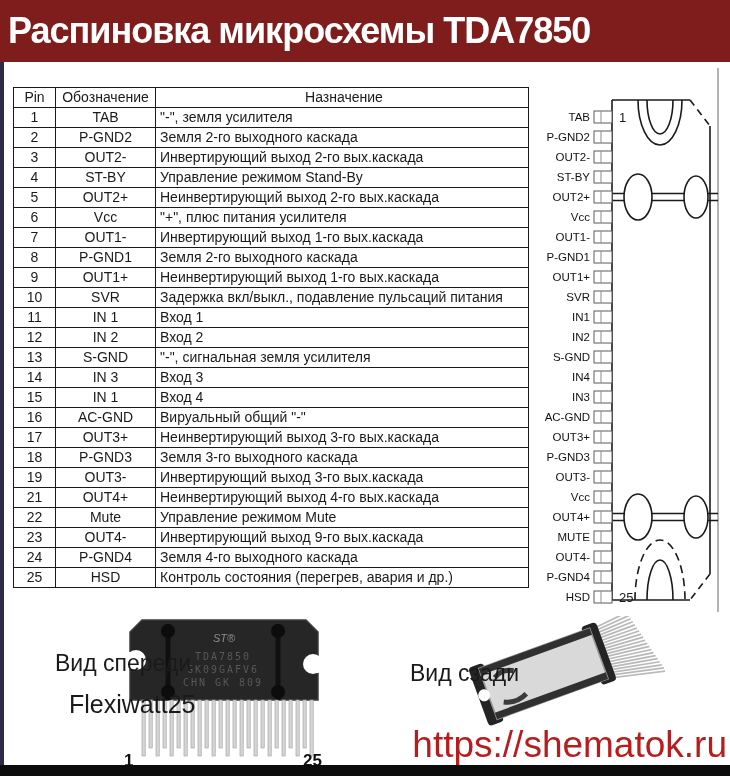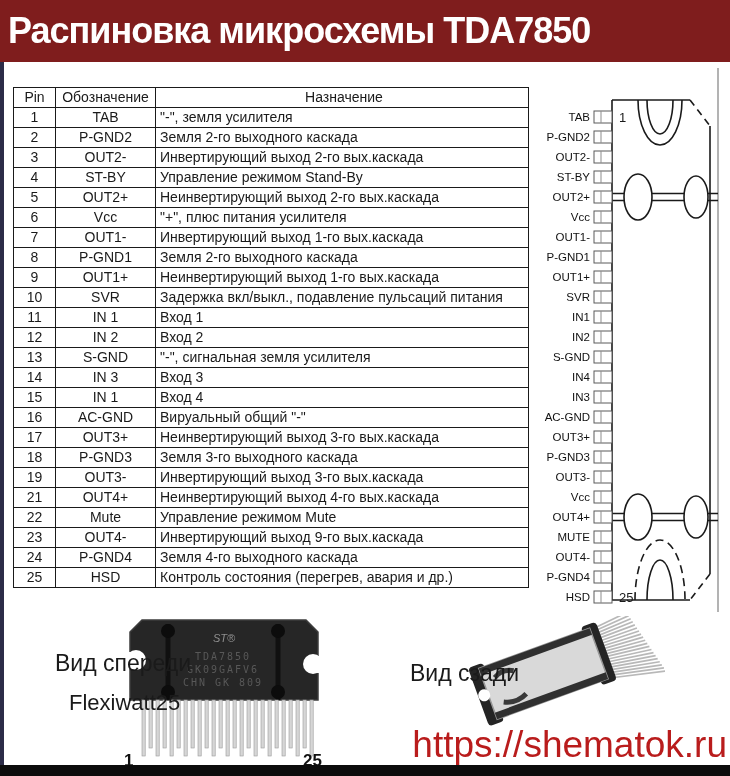--- a/index.html
+++ b/index.html
@@ -25,21 +25,21 @@
   .c-name { width:100px; text-align:center;margin-top:16px; }
   .c-desc { width:373px; text-align:left; padding-left:4px; }
   .pin-table thead th { text-align:center; }
 
   #chip-diagram { position:absolute; left:535px; top:66px; }
   #front-photo  { position:absolute; left:120px; top:616px; }
   #back-photo   { position:absolute; left:455px; top:616px; }
 
   .lbl { position:absolute; color:#1a1a1a; white-space:nowrap;margin-left:27px; }
   .lbl-front   { left:28px;  top:650px; font-size:23px; }
-  .lbl-package { left:42px;  top:690px; font-size:22px; }
+  .lbl-package { left:42px;  top:690px; font-size:25px; }
   .lbl-back    { left:383px; top:660px; font-size:23px; }
   .site-url {
     position:absolute; right:3px; top:724px; font-size:37px;
     color:#b91c1c; white-space:nowrap;
   }
 </style>
 </head>
 <body>
 
 <div class="page">

